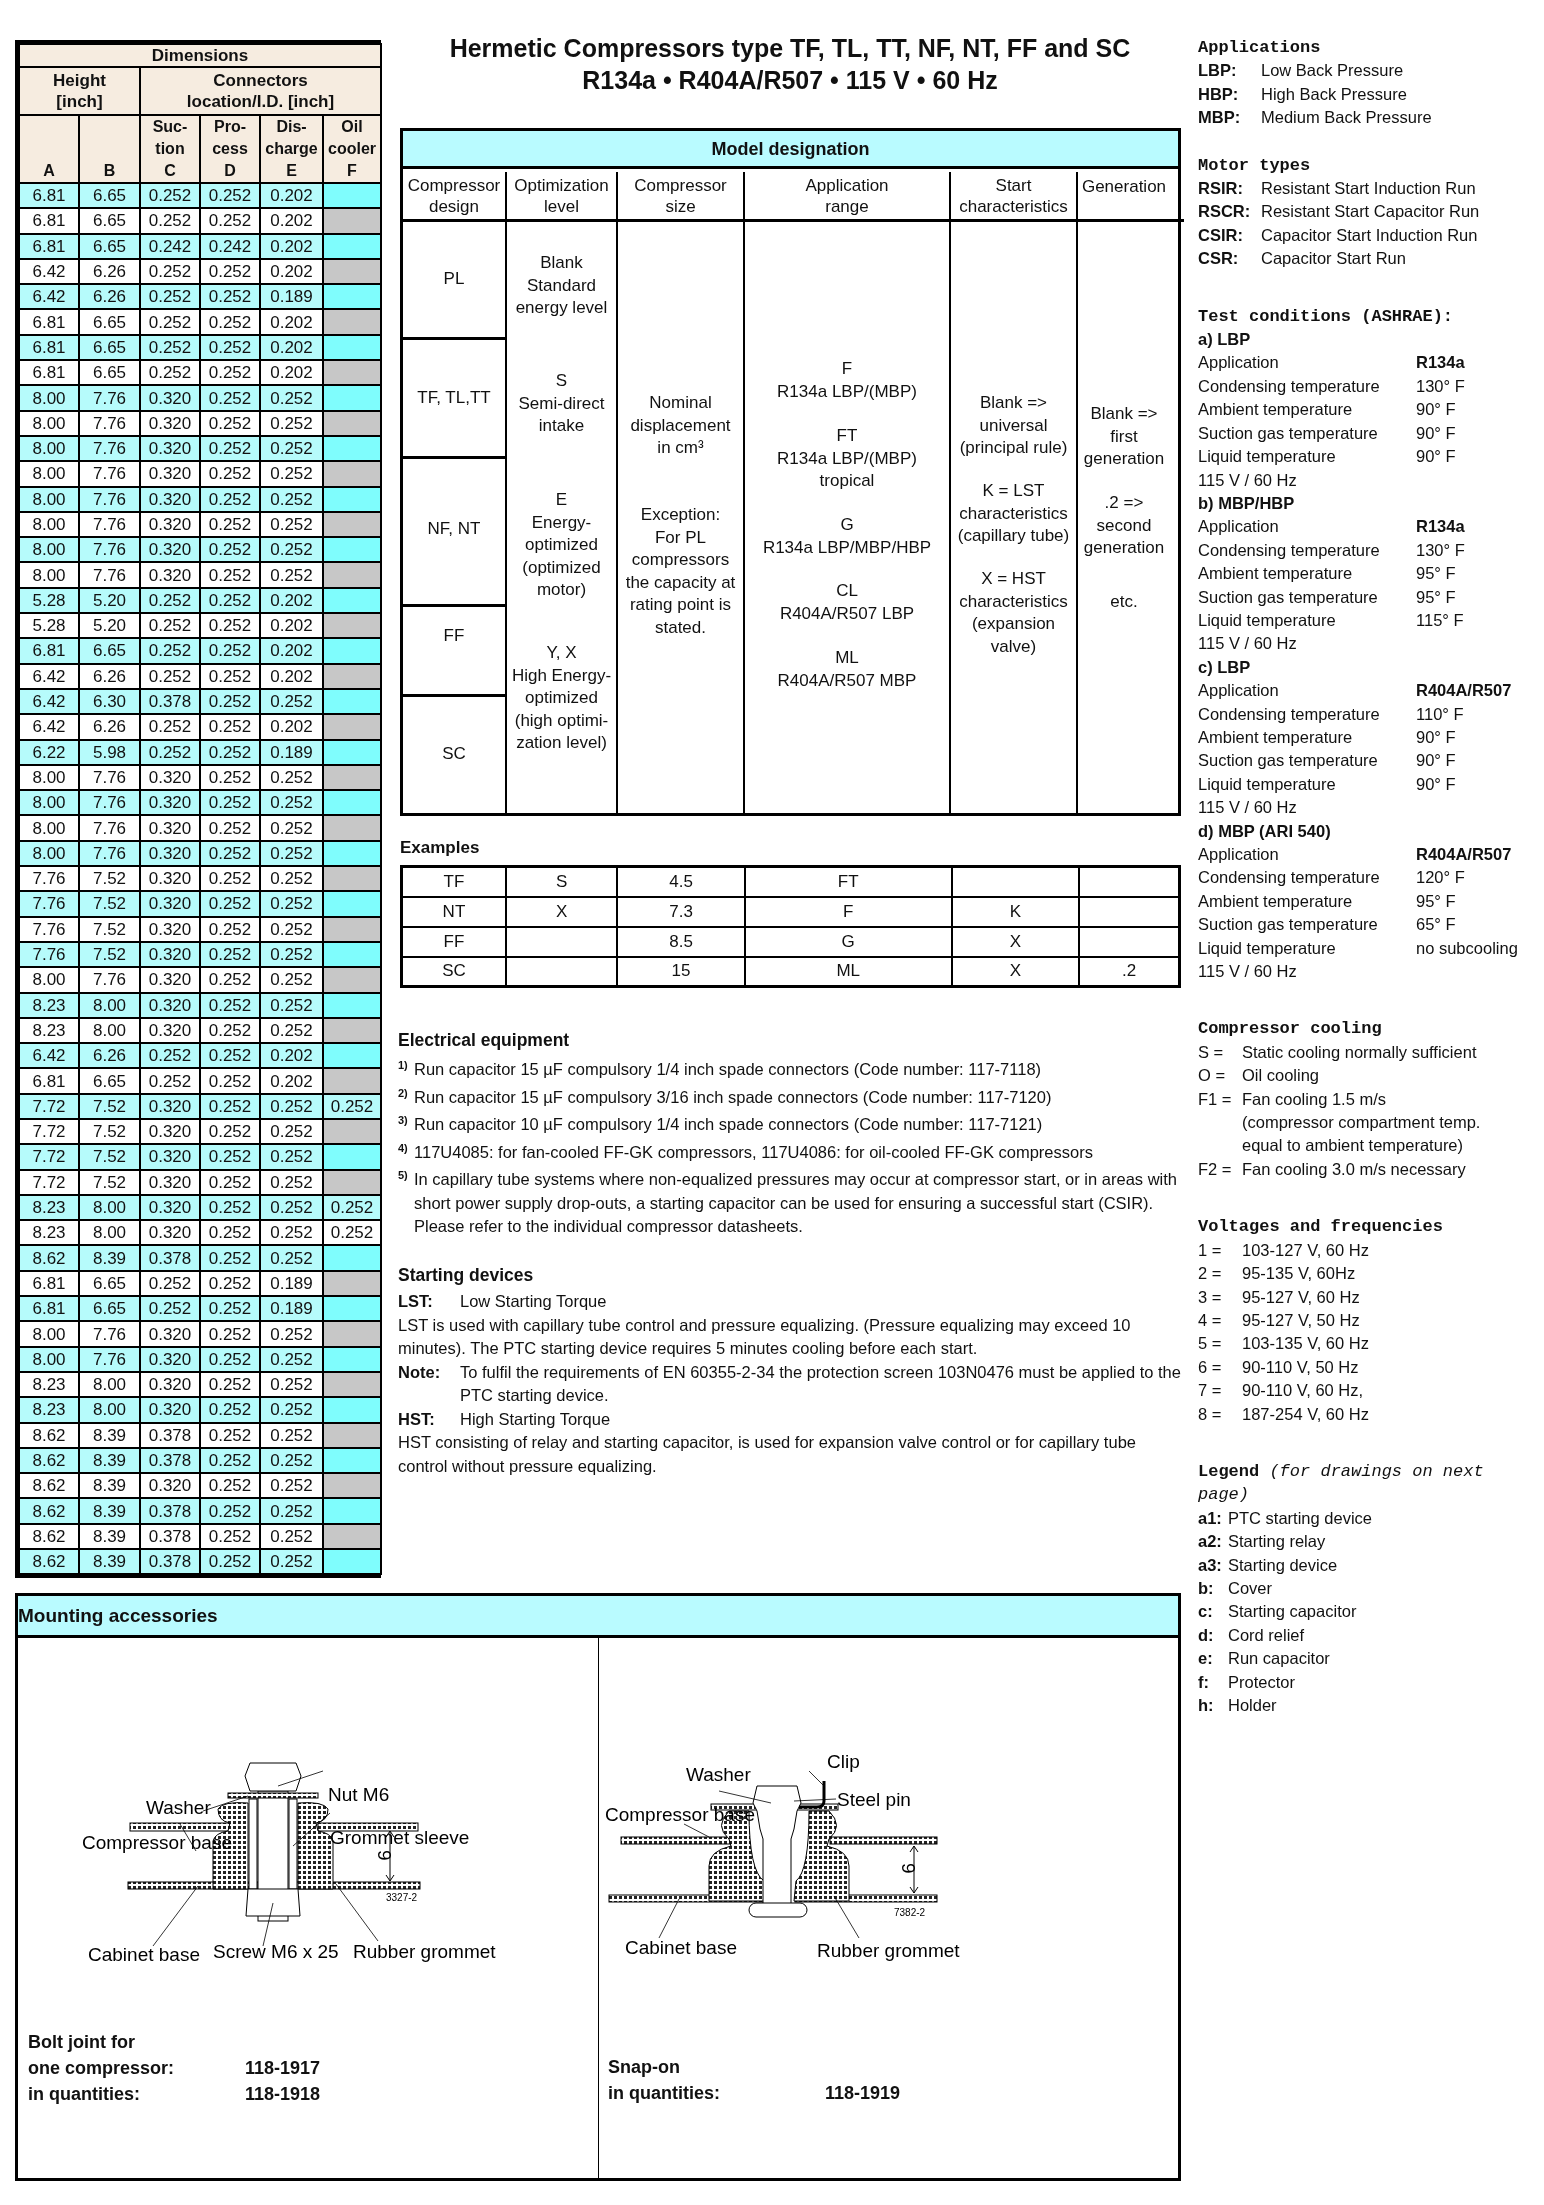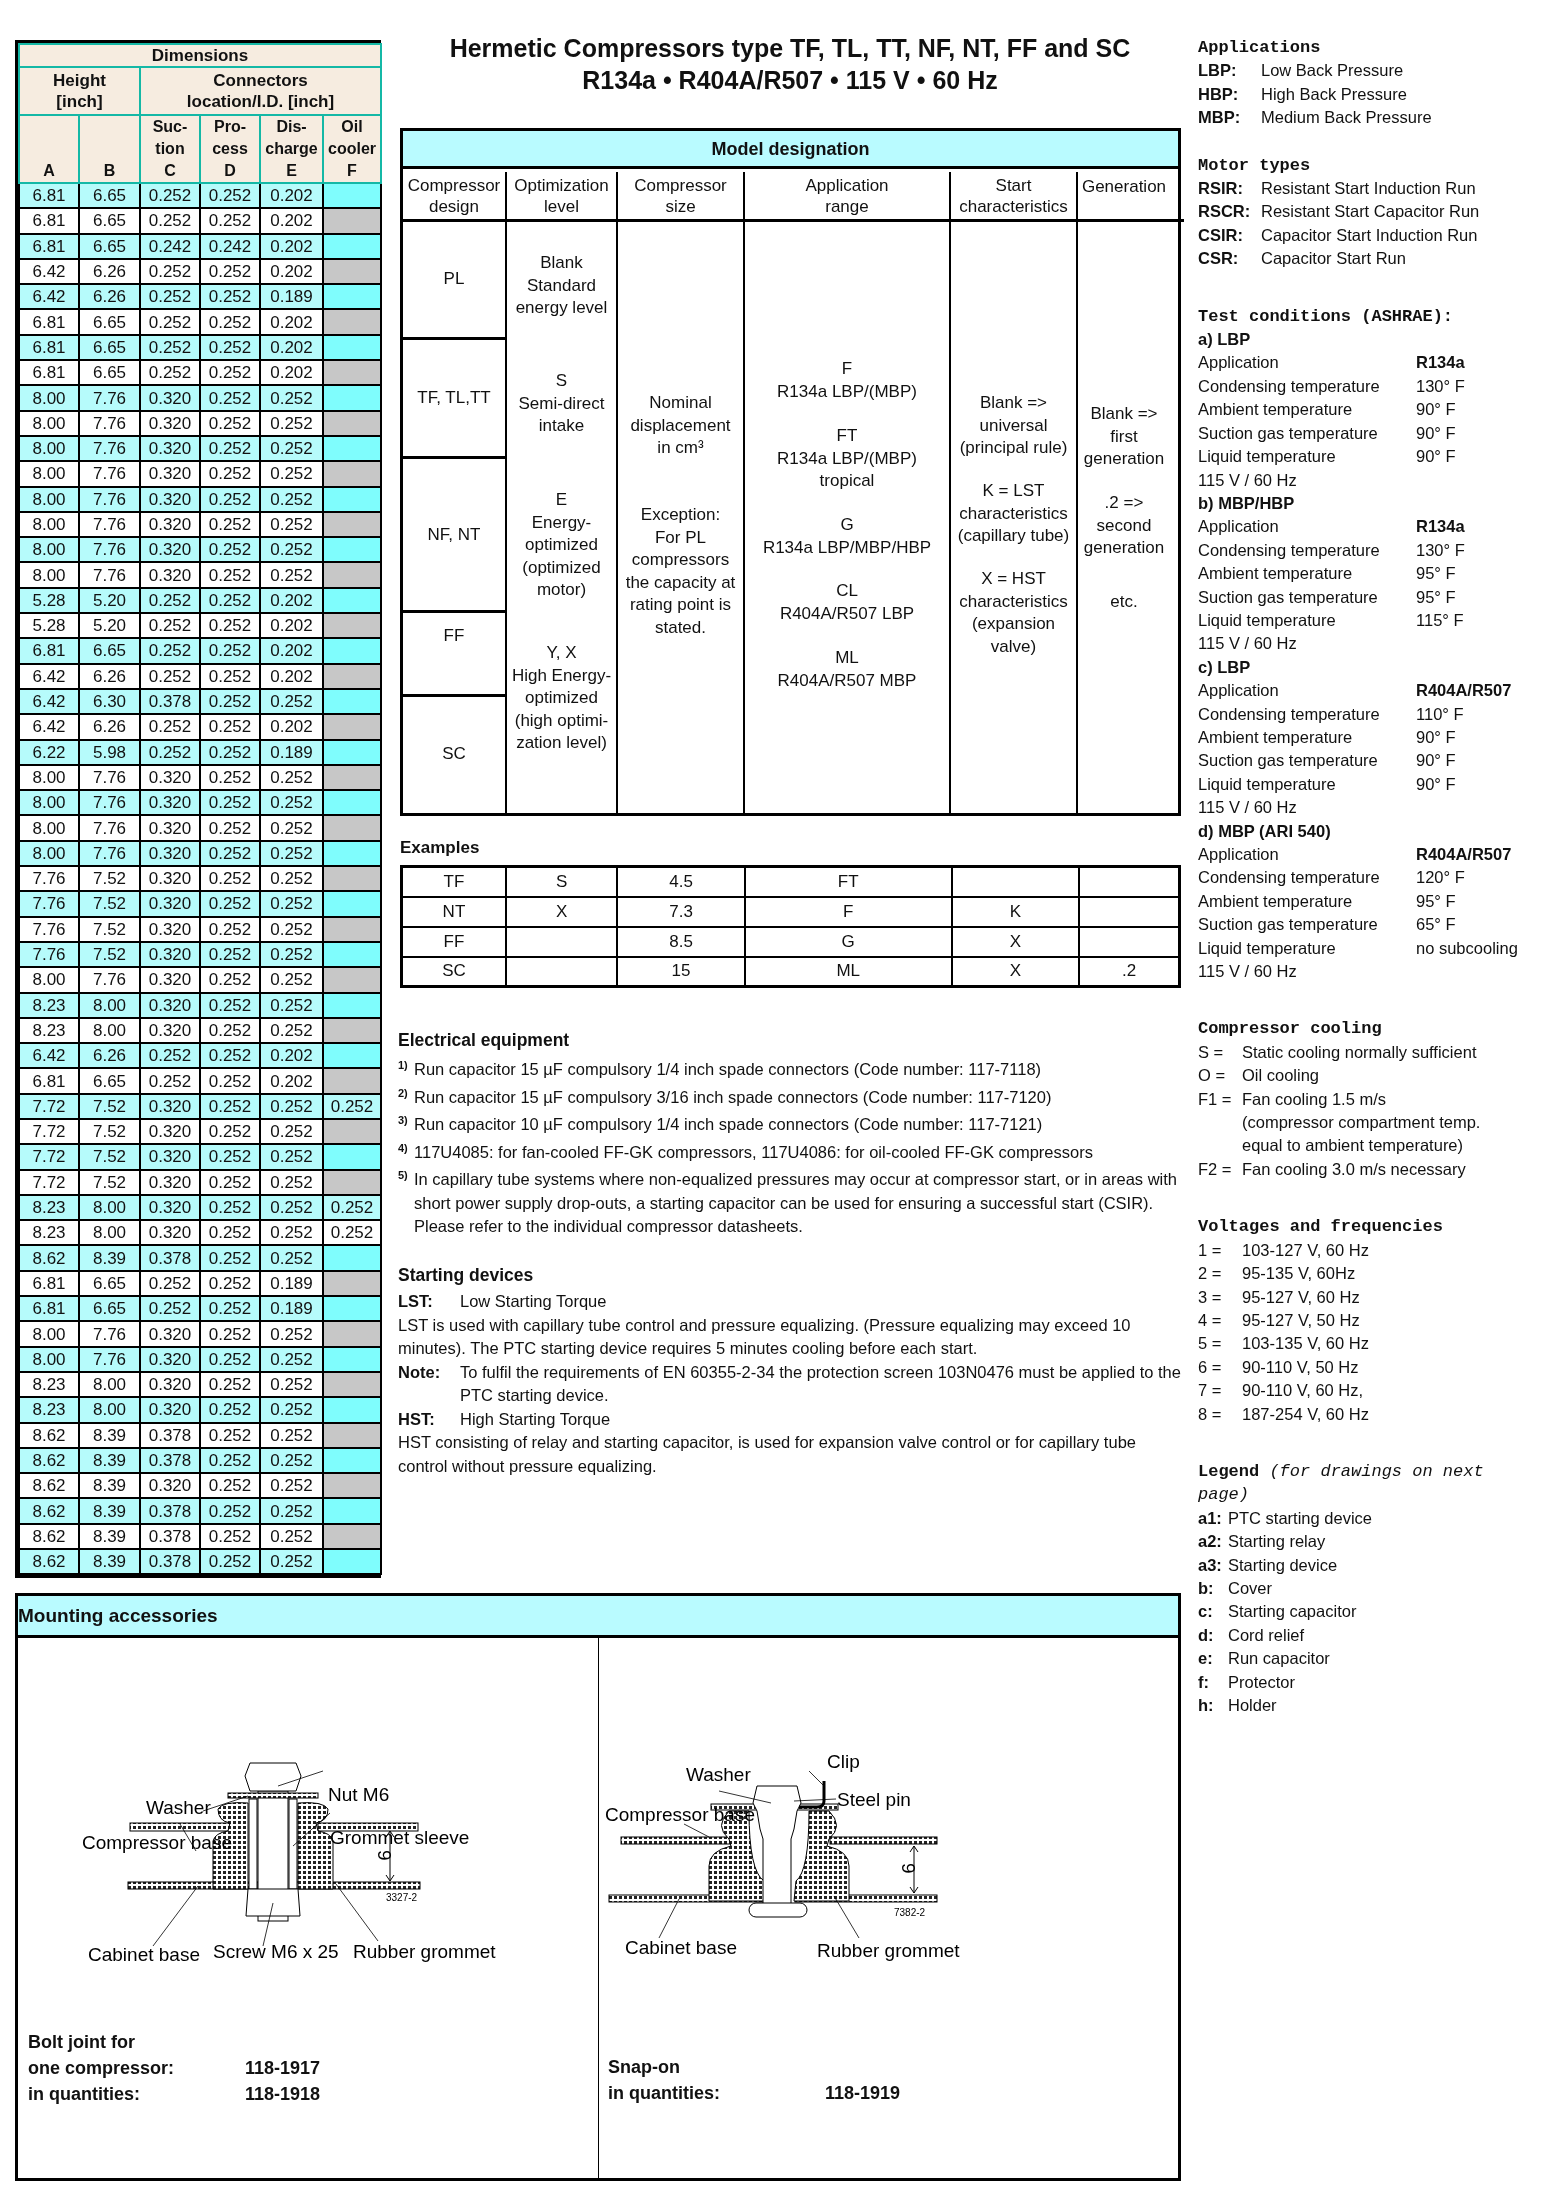--- a/index.html
+++ b/index.html
@@ -2,21 +2,21 @@
 <html><head>
 <meta charset="utf-8">
 <style>
   * { box-sizing: border-box; margin: 0; padding: 0; }
   html, body { width: 1544px; height: 2205px; background: #ffffff; overflow: hidden; }
   body { position: relative; font-family: "Liberation Sans", sans-serif; color: #111; }
 
   
   #dims { position: absolute; left: 15px; top: 40px; width: 366px; border: 3px solid #000; border-collapse: collapse; }
   #dims table { border-collapse: collapse; width: 100%; table-layout: fixed; }
-  #dims th { background: #f6ece0; font-weight: bold; font-size: 17px; line-height: 21px; text-align: center; border: 2px solid #14b8a6; padding: 0; }
+  #dims th { background: #f6ece0; font-weight: bold; font-size: 17px; line-height: 21px; text-align: center; border: 2px solid #000000; padding: 0; }
   #dims td { font-size: 17px; text-align: center; height: 25.3px; border-left: 2px solid #000; border-right: 2px solid #000; border-bottom: 2px solid #000; padding: 0; font-family: "Liberation Sans", sans-serif; line-height: 21px; }
   #dims tr.cyan td { background: #b6fbfb; }
   #dims tr.white td { background: #ffffff; }
   #dims tr.cyan td.f { background: #7ffdfd; }
   #dims tr.white td.f { background: #c7c7c7; }
   #dims td.f.filled { background: inherit; }
   #dims tr.cyan td.f.filled { background: #b6fbfb; }
   #dims tr.white td.f.filled { background: #ffffff; }
   #dims th.sub { vertical-align: bottom; font-size: 16px; line-height: 22px; height: 66px; }
 
@@ -560,21 +560,21 @@
 
 <div id="model">
   <div class="hdr">Model designation</div>
   <div class="cols">
 
     <div class="mcol" style="left:0;width:104px;">
       <div class="mh"><span>Compressor</span><br><span>design</span></div>
       <div class="mb" id="design-cells">
           <div class="design-cell" style="top: 0px; height: 118px;">PL</div>
           <div class="design-cell" style="top: 118px; height: 119px;">TF, TL,TT</div>
-          <div class="design-cell" style="top: 238px; height: 153px; text-align: center;">NF, NT</div>
+          <div class="design-cell" style="top: 232px; height: 153px; text-align: center;">NF, NT</div>
           <div class="design-cell" style="top: 356px; height: 119px;">FF</div>
           <div class="design-cell" style="top: 475px; height: 115px;">SC</div>
         </div>
     </div>
 
     <div class="mcol" style="left:104px;width:111px;">
       <div class="mh"><span>Optimization</span><br><span>level</span></div>
       <div class="mb">
         <div style="position:absolute;top:30px;left:0;right:0;" class="blk">
             <div>Blank</div>

